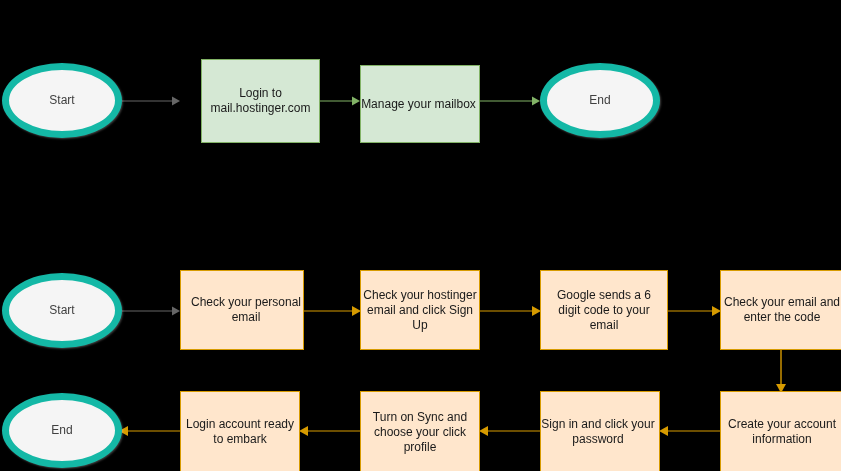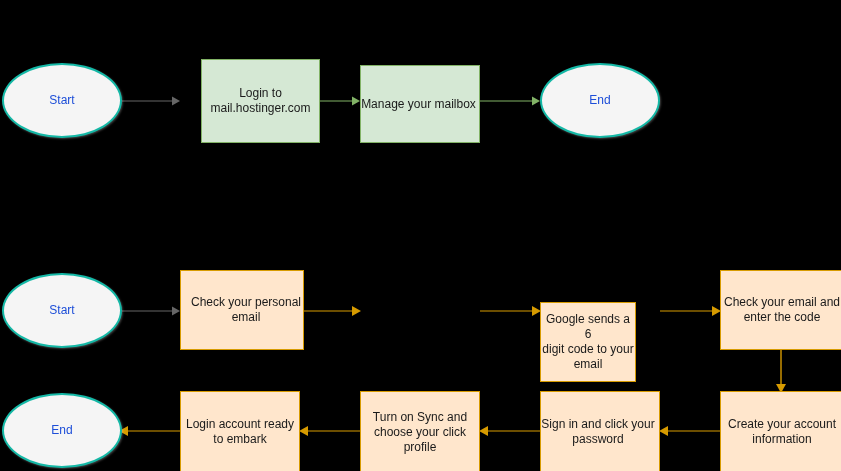--- a/index.html
+++ b/index.html
@@ -26,24 +26,24 @@
     line-height: 15px;
     color: #1a1a1a;
     white-space: pre-line;
   }
   .node .label {
     display: block;
     width: 100%;
     padding: 0 1px;
   }
   .terminator {
-    border: 2px solid #14b8a6;
+    border: 7px solid #14b8a6;
     border-radius: 50%;
     background: #f5f5f5;
-    color: #1d4ed8;
+    color: #404040;
     box-shadow: 1px 1px 2px rgba(255,255,255,0.25);
   }
   .proc-green {
     background: #d5e8d4;
     border: 1px solid #82b366;
   }
   .proc-orange {
     background: #ffe6cc;
     border: 1px solid #d79b00;
   }
@@ -135,22 +135,27 @@
 
   <div class="node terminator" style="left:2px; top:273px; width:120px; height:75px;">
     <span class="label">Start</span>
   </div>
 
   <div class="node proc-orange" style="left:180px; top:270px; width:124px; height:80px;padding-left:8px;">
     <span class="label">Check your personal
 email</span>
   </div>
 
-
-  <div class="node proc-orange" style="left:540px; top:270px; width:96px; height:80px;margin-top:32px;">
+  <div class="node proc-orange" style="left:360px; top:270px; width:120px; height:80px;">
+    <span class="label">Check your hostinger
+email and click Sign
+Up</span>
+  </div>
+
+  <div class="node proc-orange" style="left:540px; top:270px; width:128px; height:80px;">
     <span class="label">Google sends a 6
 digit code to your
 email</span>
   </div>
 
   <div class="node proc-orange" style="left:720px; top:270px; width:124px; height:80px;">
     <span class="label">Check your email and
 enter the code</span>
   </div>
 

